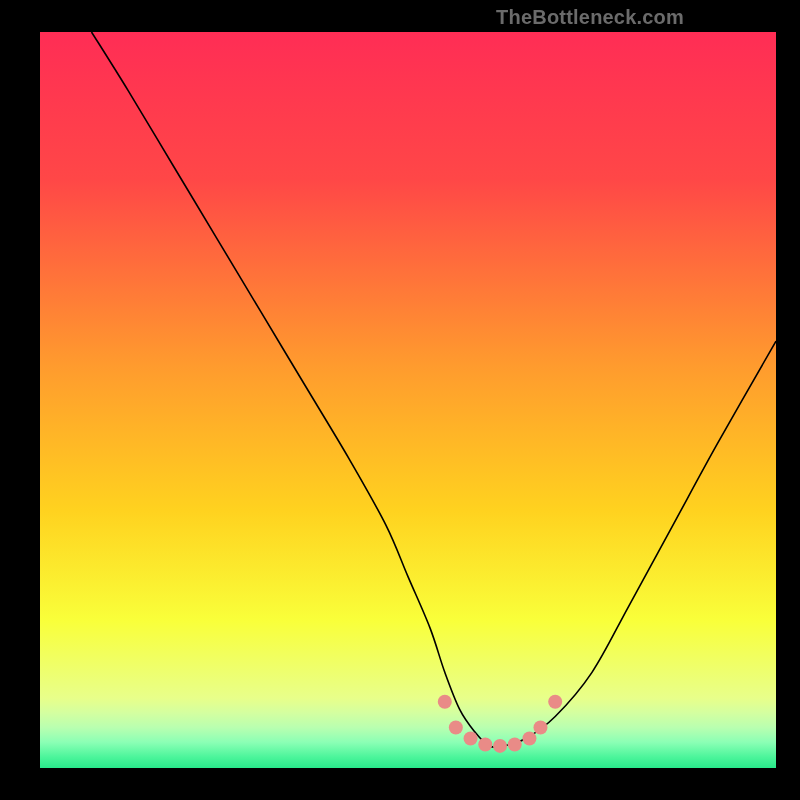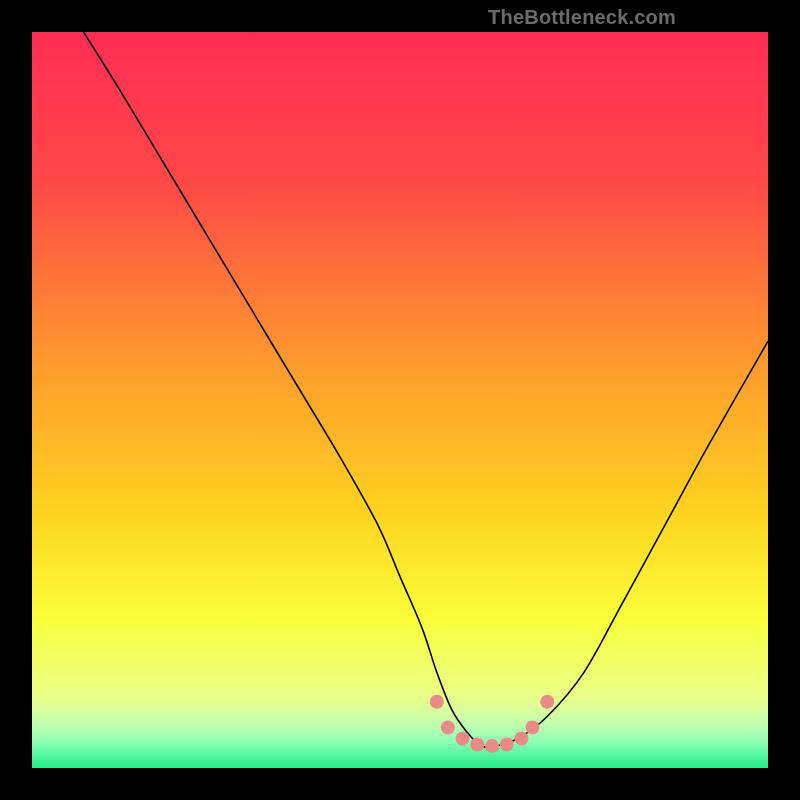--- a/index.html
+++ b/index.html
@@ -6,21 +6,21 @@
     margin: 0;
     padding: 0;
     width: 800px;
     height: 800px;
     background: #000;
     font-family: Arial, Helvetica, sans-serif;
     overflow: hidden;
   }
   .frame {
     position: absolute;
-    left: 0;
+    left: 8px;
     top: 0;
     width: 692px;
     height: 800px;
     background: #000;
   }
   .watermark {
     position: absolute;
     top: 6px;
     right: 16px;
     color: #6b6b6b;

